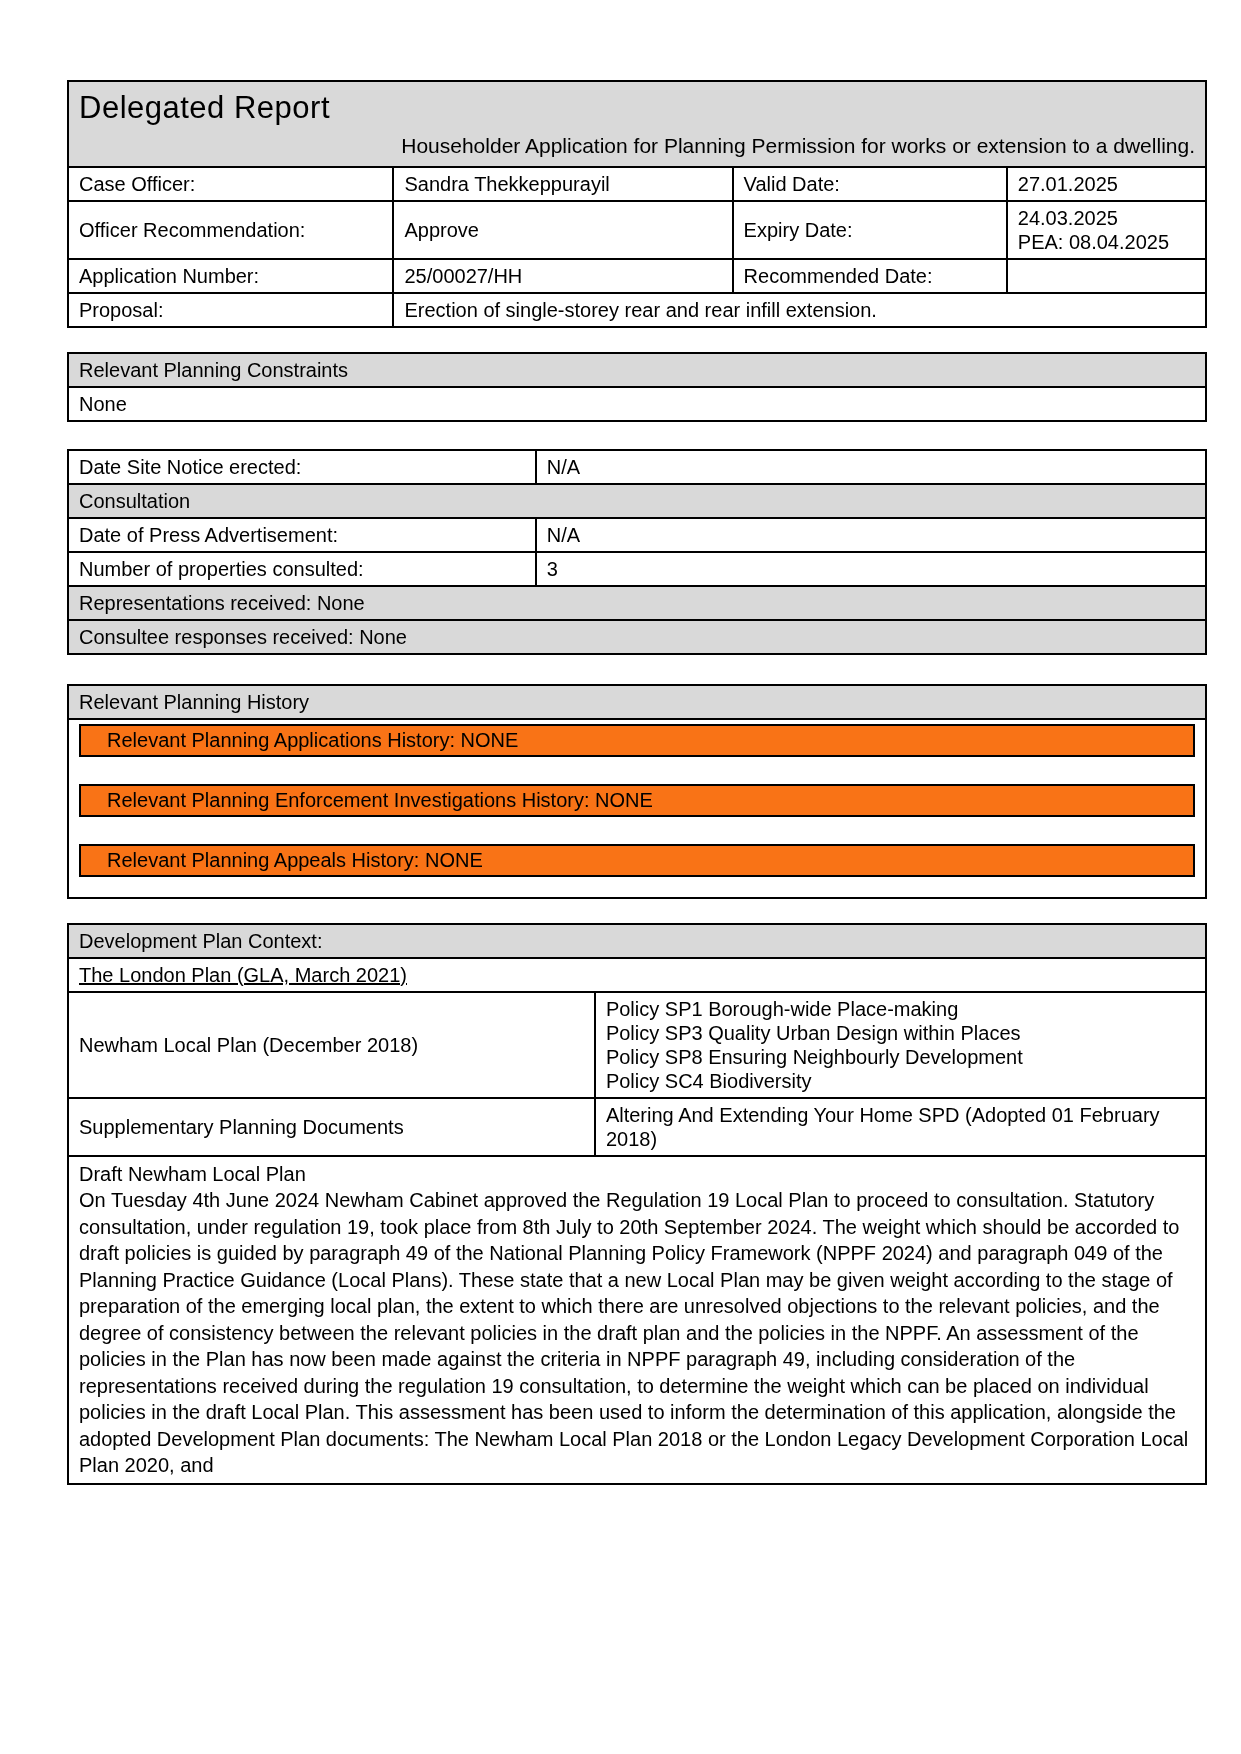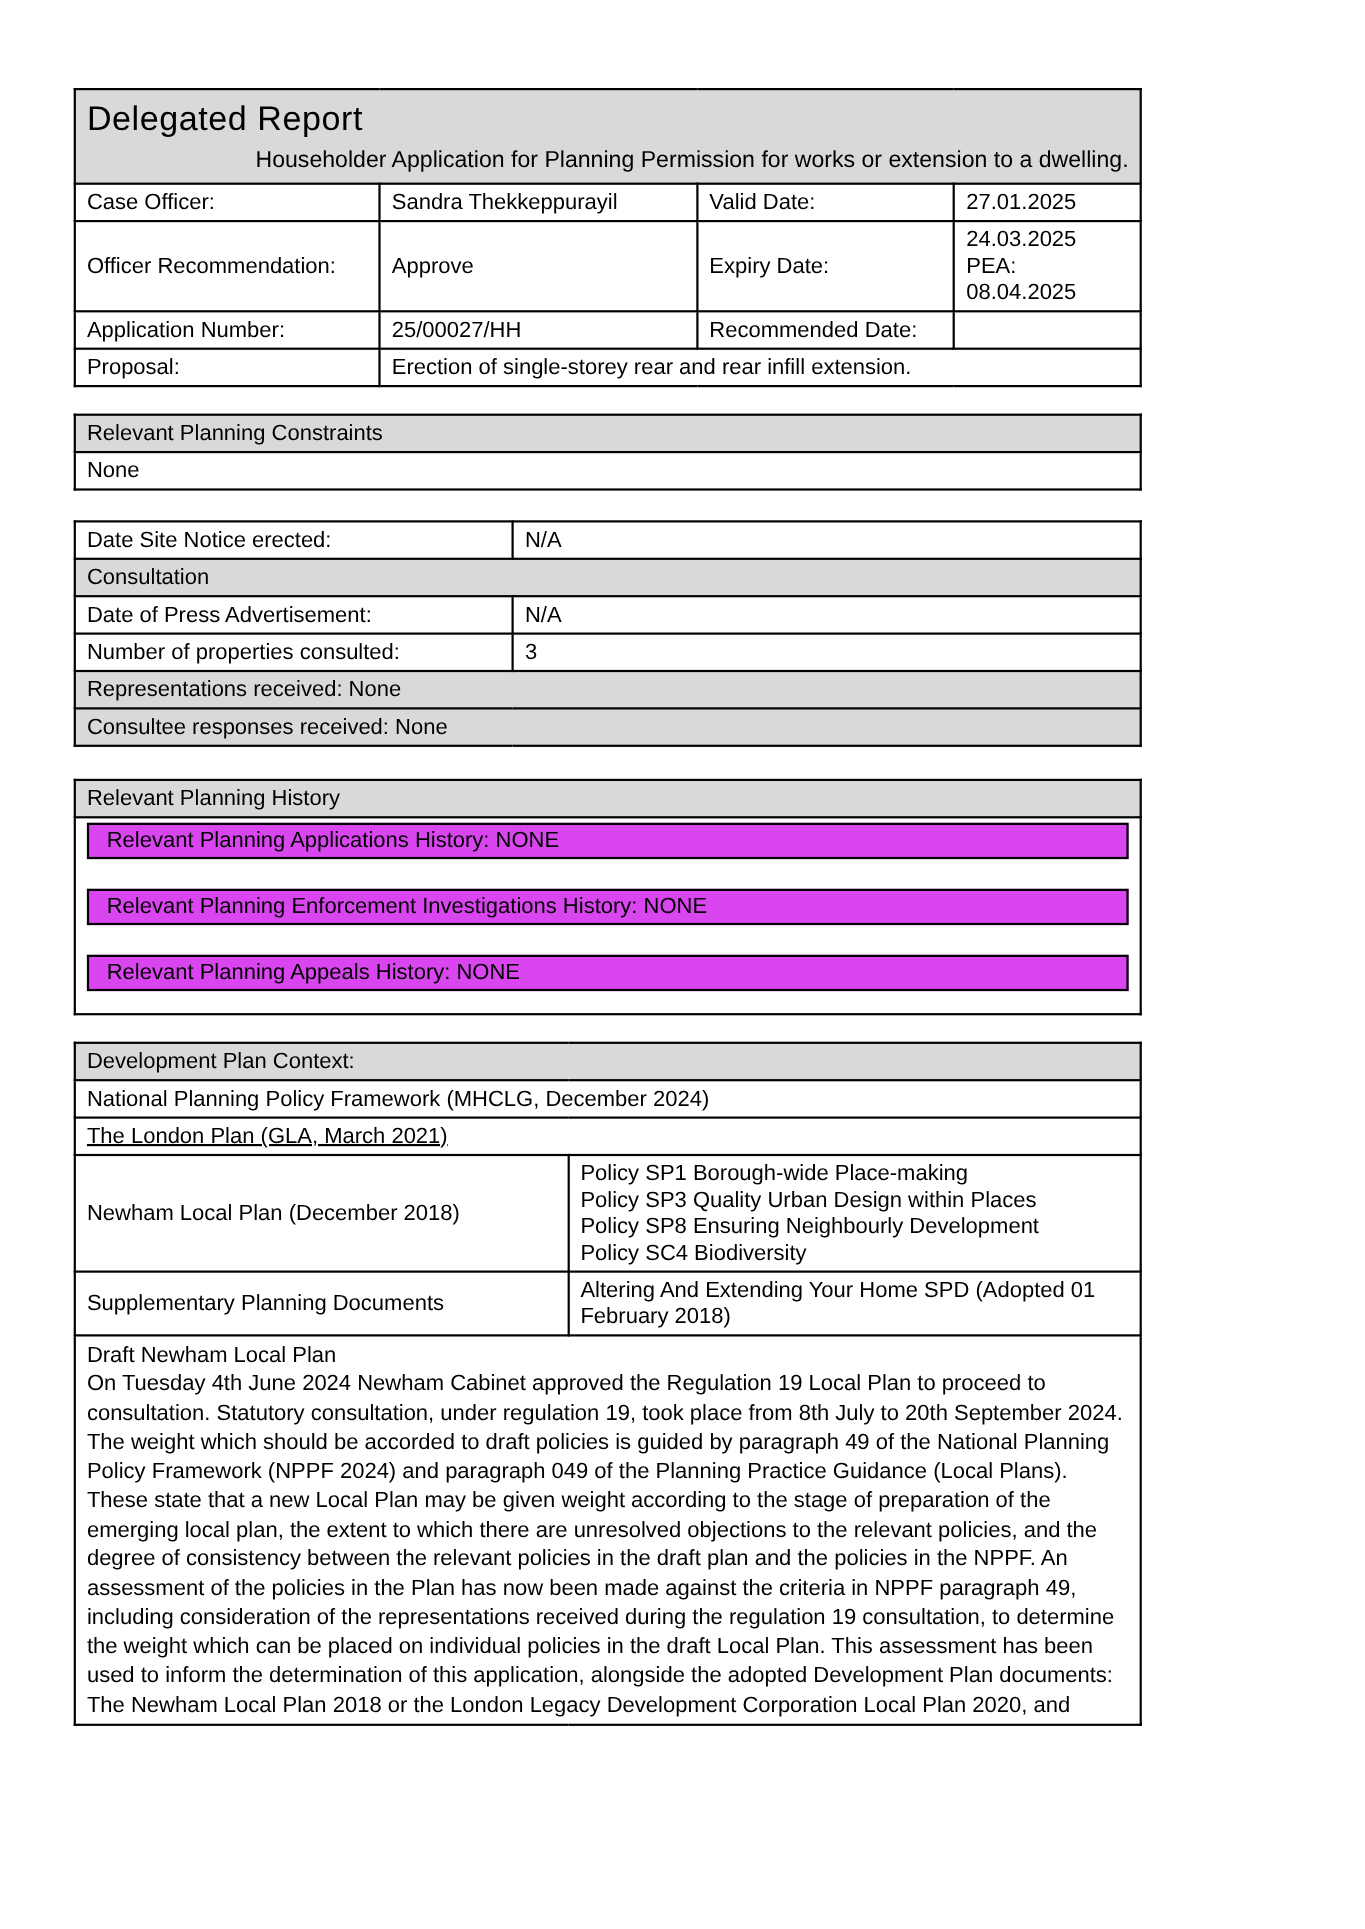--- a/index.html
+++ b/index.html
@@ -11,21 +11,21 @@
     width: 1241px;
     height: 1754px;
     font-family: "Liberation Sans", sans-serif;
     color: #000000;
     position: relative;
   }
   .doc {
     position: absolute;
     left: 67px;
     top: 80px;
-    width: 971px;
+    width: 1140px;
   }
   table.sec {
     width: 100%;
     border-collapse: collapse;
     table-layout: fixed;
     font-size: 20px;
   }
   table.sec td {
     border: 2px solid #000000;
     padding: 4px 10px;
@@ -61,23 +61,23 @@
   td.twoline { line-height: 23px; padding-top: 2px; padding-bottom: 2px; border-radius: 26px; }
 
   td.body-none { padding: 16px 10px 22px 10px; vertical-align: top; }
 
   
   td.consrow { padding: 2px 10px; line-height: 23px; }
 
   
   td.histbody { padding: 26px 18px 46px 18px; vertical-align: top; }
   .histbar {
-    background: #d946ef;
+    background: #f97316;
     border: 2px solid #000000;
-    padding: 3px 16px;
+    padding: 3px 26px;
     line-height: 23px;
     margin-bottom: 27px;
     font-size: 20px;
   }
   .histbar:last-child { margin-bottom: 16px; }
 
   
   td.nppf { padding: 8px 10px 22px 10px; vertical-align: top; }
   td.london { padding: 18px 10px 20px 10px; vertical-align: middle; text-decoration: underline; }
   td.policies { padding: 2px 10px; vertical-align: top; }
@@ -193,23 +193,20 @@
   <table class="sec">
     <colgroup>
       <col style="width:46.3%">
         <col style="width:53.7%">
     </colgroup>
     <tbody>
         <tr>
       <td class="shade bar" colspan="2">Development Plan Context:</td>
     </tr>
     <tr>
-      <td class="nppf" colspan="2">National Planning Policy Framework (MHCLG, December 2024)</td>
-    </tr>
-    <tr>
       <td class="london" colspan="2">The London Plan (GLA, March 2021)</td>
     </tr>
     <tr>
       <td>Newham Local Plan (December 2018)</td>
       <td class="policies">
         <div class="policyline">Policy SP1 Borough-wide Place-making</div>
         <div class="policyline">Policy SP3 Quality Urban Design within Places</div>
         <div class="policyline">Policy SP8 Ensuring Neighbourly Development</div>
         <div class="policyline">Policy SC4 Biodiversity</div>
       </td>

